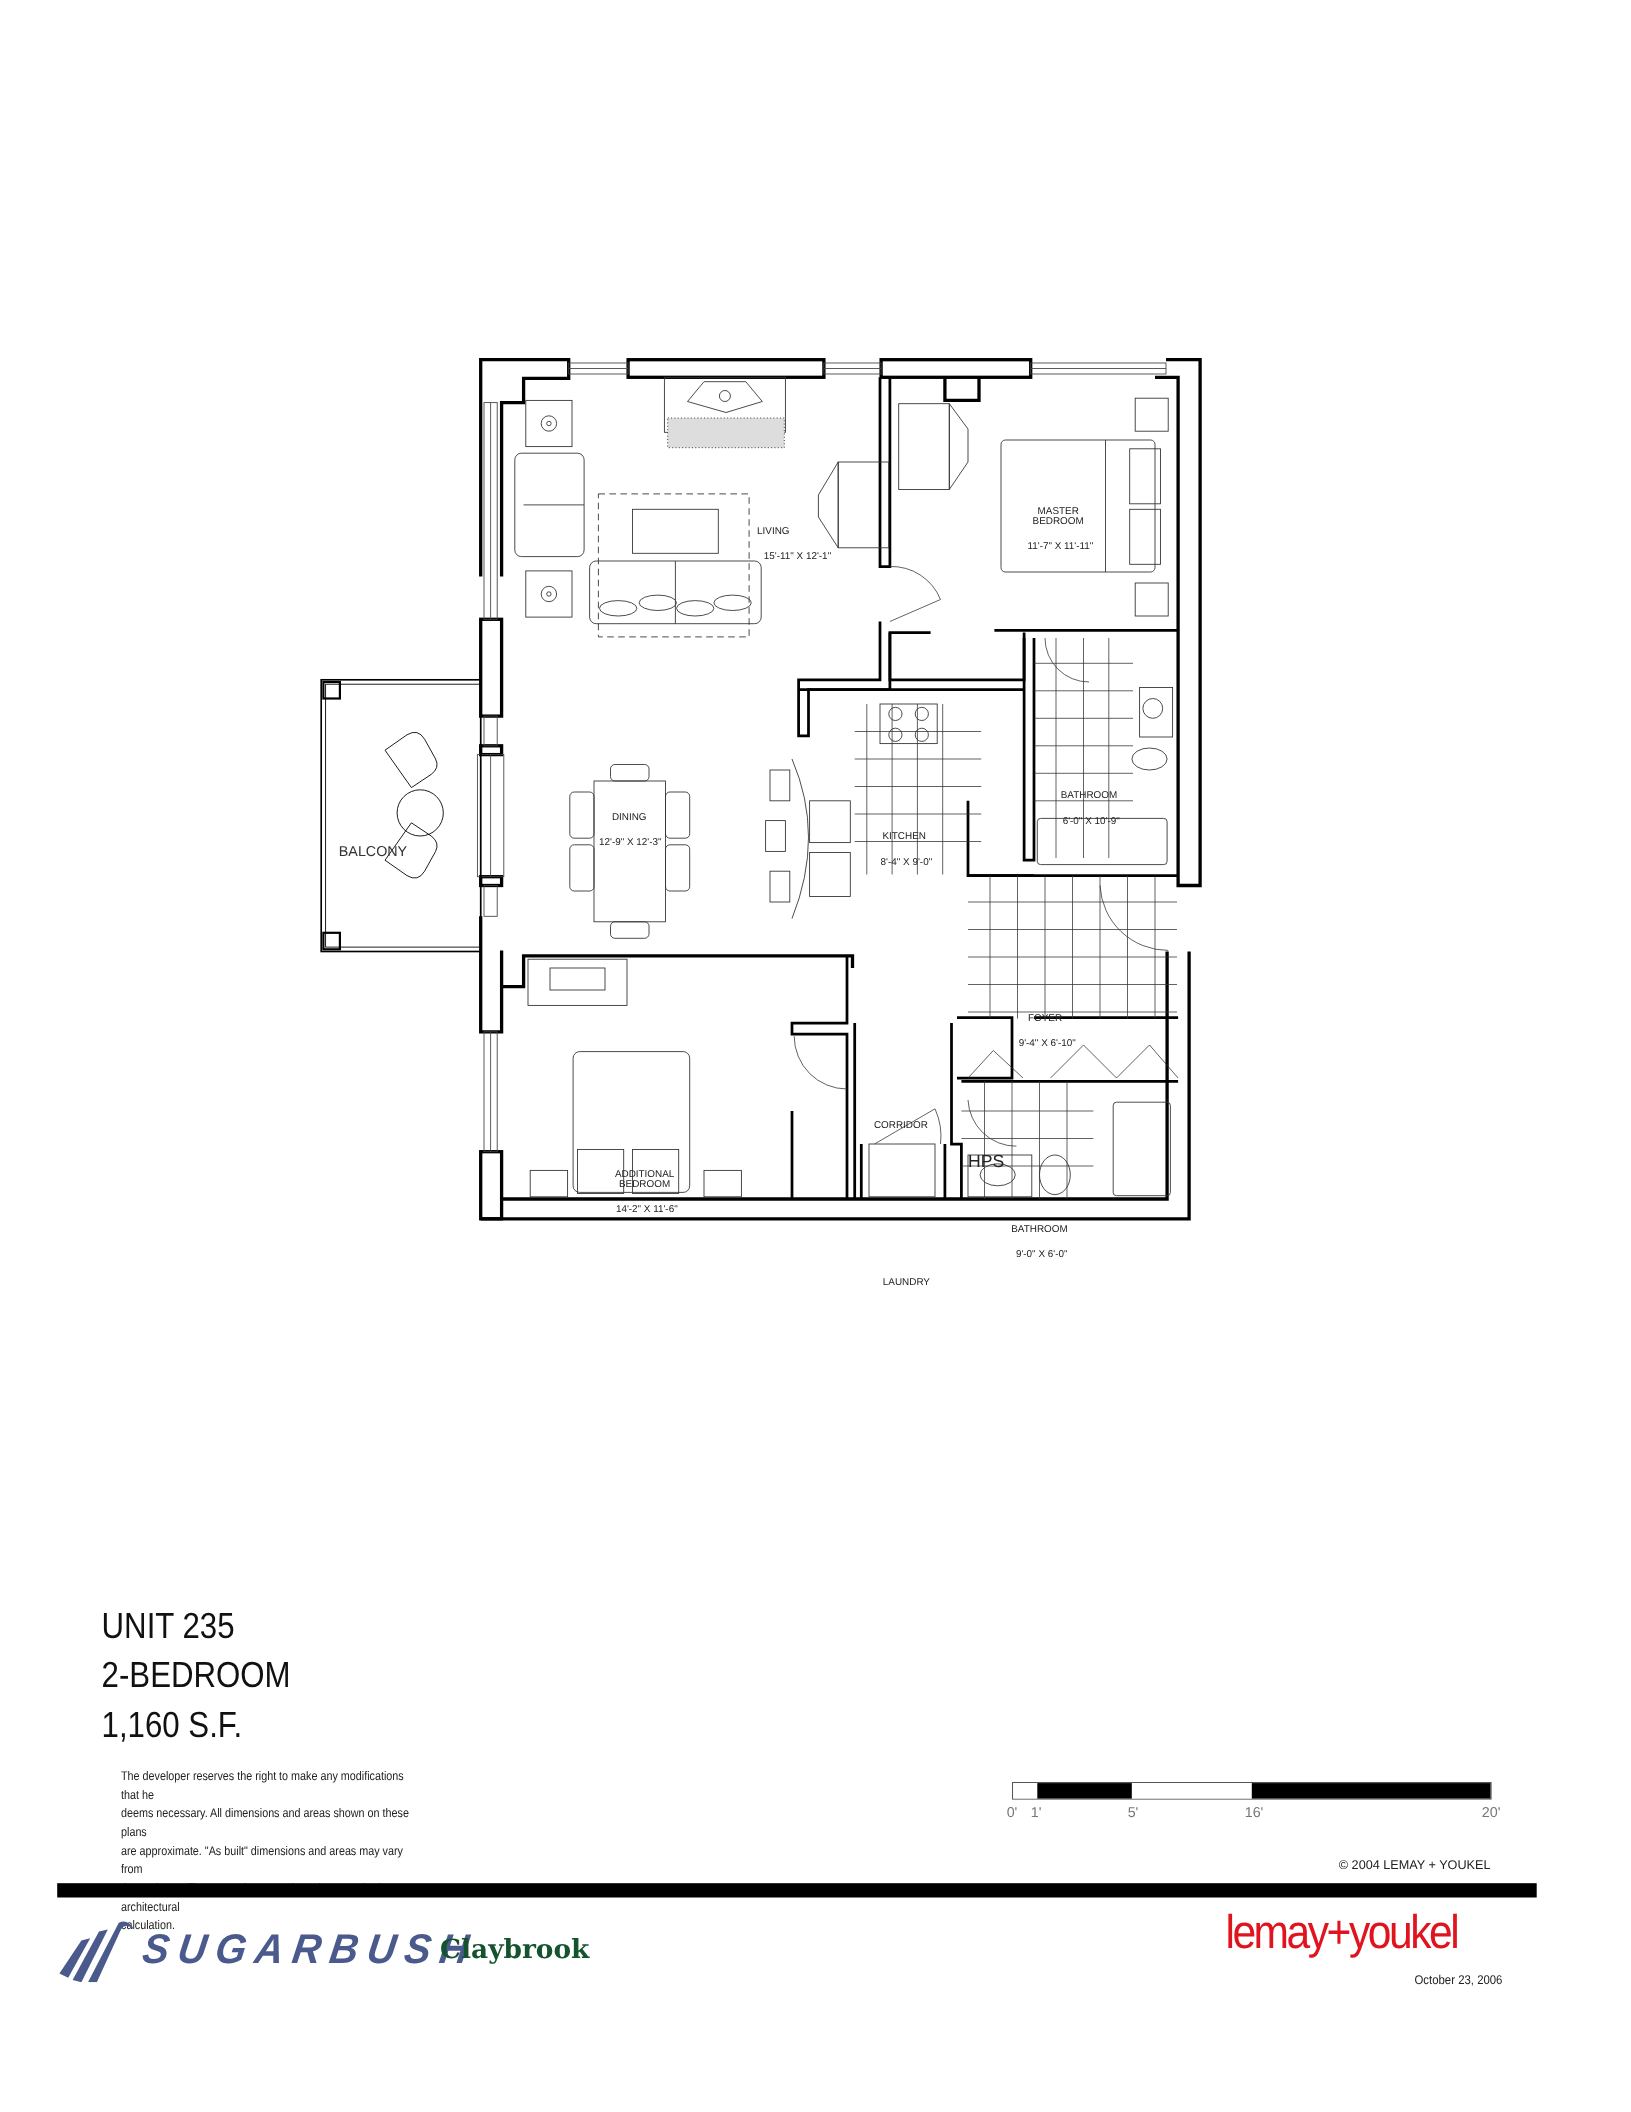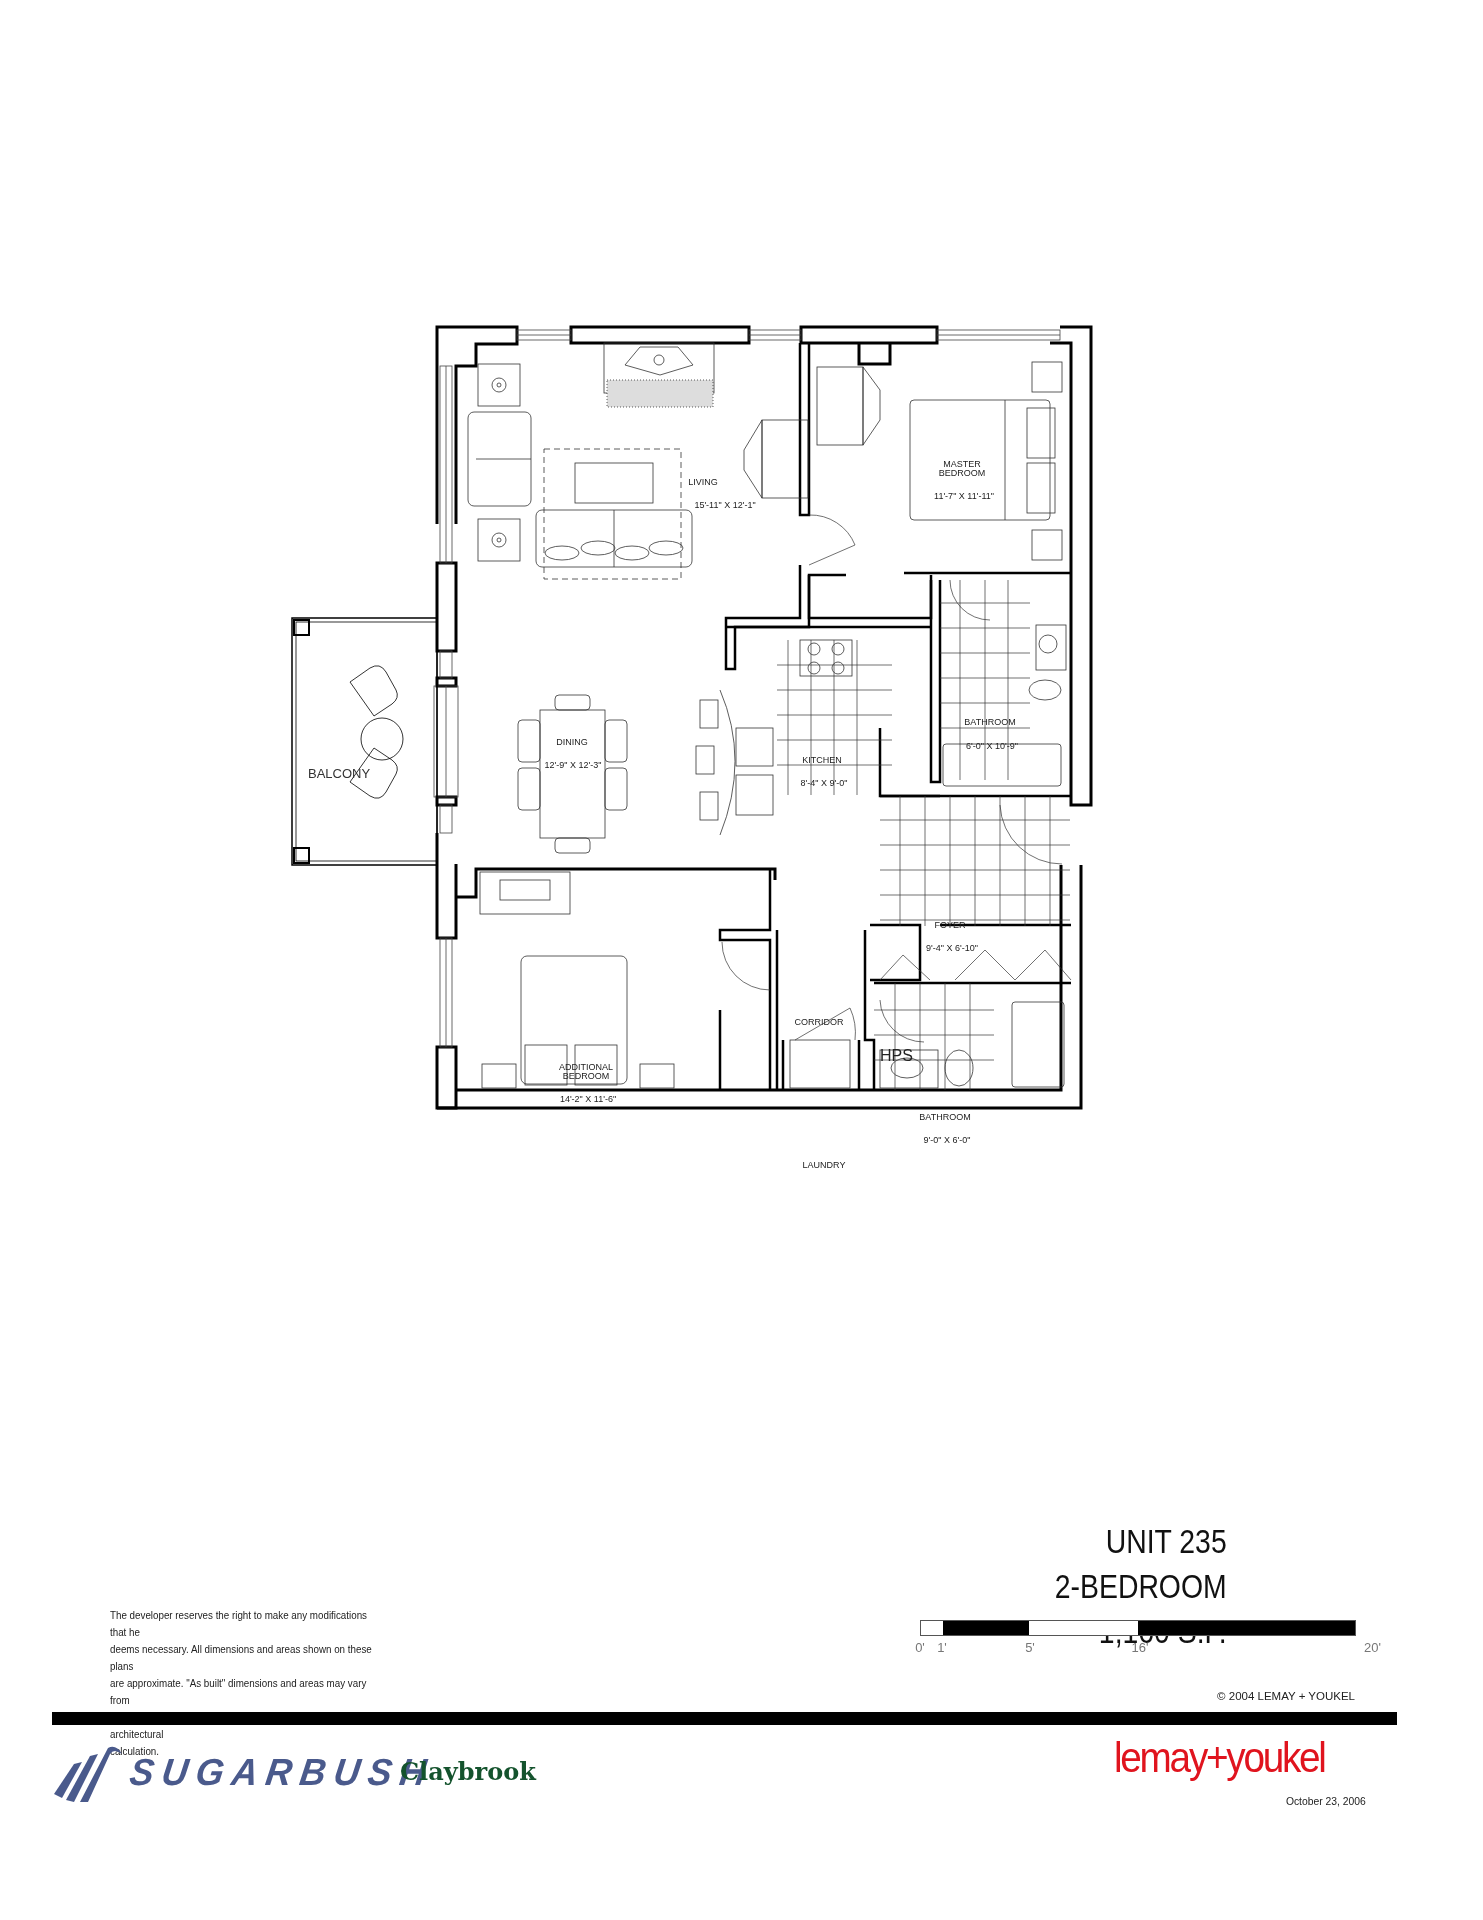--- a/index.html
+++ b/index.html
@@ -2,21 +2,21 @@
 <html><head>
 <meta charset="utf-8">
 <style>
   html, body { margin:0; padding:0; background:#ffffff; }
   body { width:1483px; height:1920px; position:relative; overflow:hidden; font-family:"Liberation Sans", sans-serif; color:#111; }
   #plan { position:absolute; left:0; top:0; width:1483px; height:1920px; }
   .room-label { font-family:"Liberation Sans", sans-serif; font-size:9px; fill:#222; text-anchor:middle; }
   .dim-label { font-family:"Liberation Sans", sans-serif; font-size:9px; fill:#222; text-anchor:middle; }
   .balcony-label { font-family:"Liberation Sans", sans-serif; font-size:13px; fill:#333; }
   .hps-label { font-family:"Liberation Sans", sans-serif; font-size:16px; fill:#222; }
-  .unit-block { position:absolute; left:0; width:1319px; text-align:right; top:1519px; }
+  .unit-block { position:absolute; left:0; width:1319px; text-align:left; top:1455px; }
   .unit-line { font-family:"Liberation Sans", sans-serif; font-size:33px; line-height:45px; color:#111; transform:scaleX(0.86); }
   .disclaimer { position:absolute; left:110px; top:1607px; width:310px; font-size:11.4px; line-height:17px; color:#222; transform:scaleX(0.86); transform-origin:left top; white-space:pre-line; }
   .scale-wrap { position:absolute; left:920px; top:1620px; width:440px; height:40px; }
   .scale-bar { position:absolute; left:0; top:0; width:436px; height:16px; border:1px solid #555; box-sizing:border-box; display:flex; }
   .scale-seg { height:100%; }
   .scale-tick { position:absolute; top:20px; font-size:13px; color:#777; transform:translateX(-50%); }
   .copyright { position:absolute; right:128px; top:1690px; font-size:11.5px; color:#222; }
   .rule { position:absolute; left:52px; top:1712px; width:1345px; height:13px; background:#000; }
   .sugarbush { position:absolute; left:52px; top:1742px; height:60px; display:flex; align-items:center; }
   .sugarbush-word { font-family:"Liberation Sans", sans-serif; font-weight:bold; font-style:italic; font-size:36px; letter-spacing:8px; color:#4a5a8c; transform:skewX(-8deg) scaleY(1.05); margin-left:8px; }
@@ -245,21 +245,21 @@
   <div class="scale-bar">
     <div class="scale-seg" style="width:5%;background:#fff;"></div>
     <div class="scale-seg" style="width:20%;background:#000;"></div>
     <div class="scale-seg" style="width:25%;background:#fff;"></div>
     <div class="scale-seg" style="width:50%;background:#000;"></div>
   </div>
   <span class="scale-tick" style="left:0%;">0'</span>
   <span class="scale-tick" style="left:5%;">1'</span>
   <span class="scale-tick" style="left:25%;">5'</span>
   <span class="scale-tick" style="left:50%;">16'</span>
-  <span class="scale-tick" style="left:99%;margin-left:17px;">20'</span>
+  <span class="scale-tick" style="left:99%;">20'</span>
 </div>
 
 <div class="copyright">© 2004  LEMAY + YOUKEL</div>
 
 <div class="rule"></div>
 
 <div class="sugarbush">
   <svg width="70" height="60" viewBox="0 0 70 60">
     <path d="M2,52 L22,22 L30,20 L10,56 Z" fill="#4a5a8c"></path>
     <path d="M14,58 L38,14 L46,12 L22,60 Z" fill="#4a5a8c"></path>

